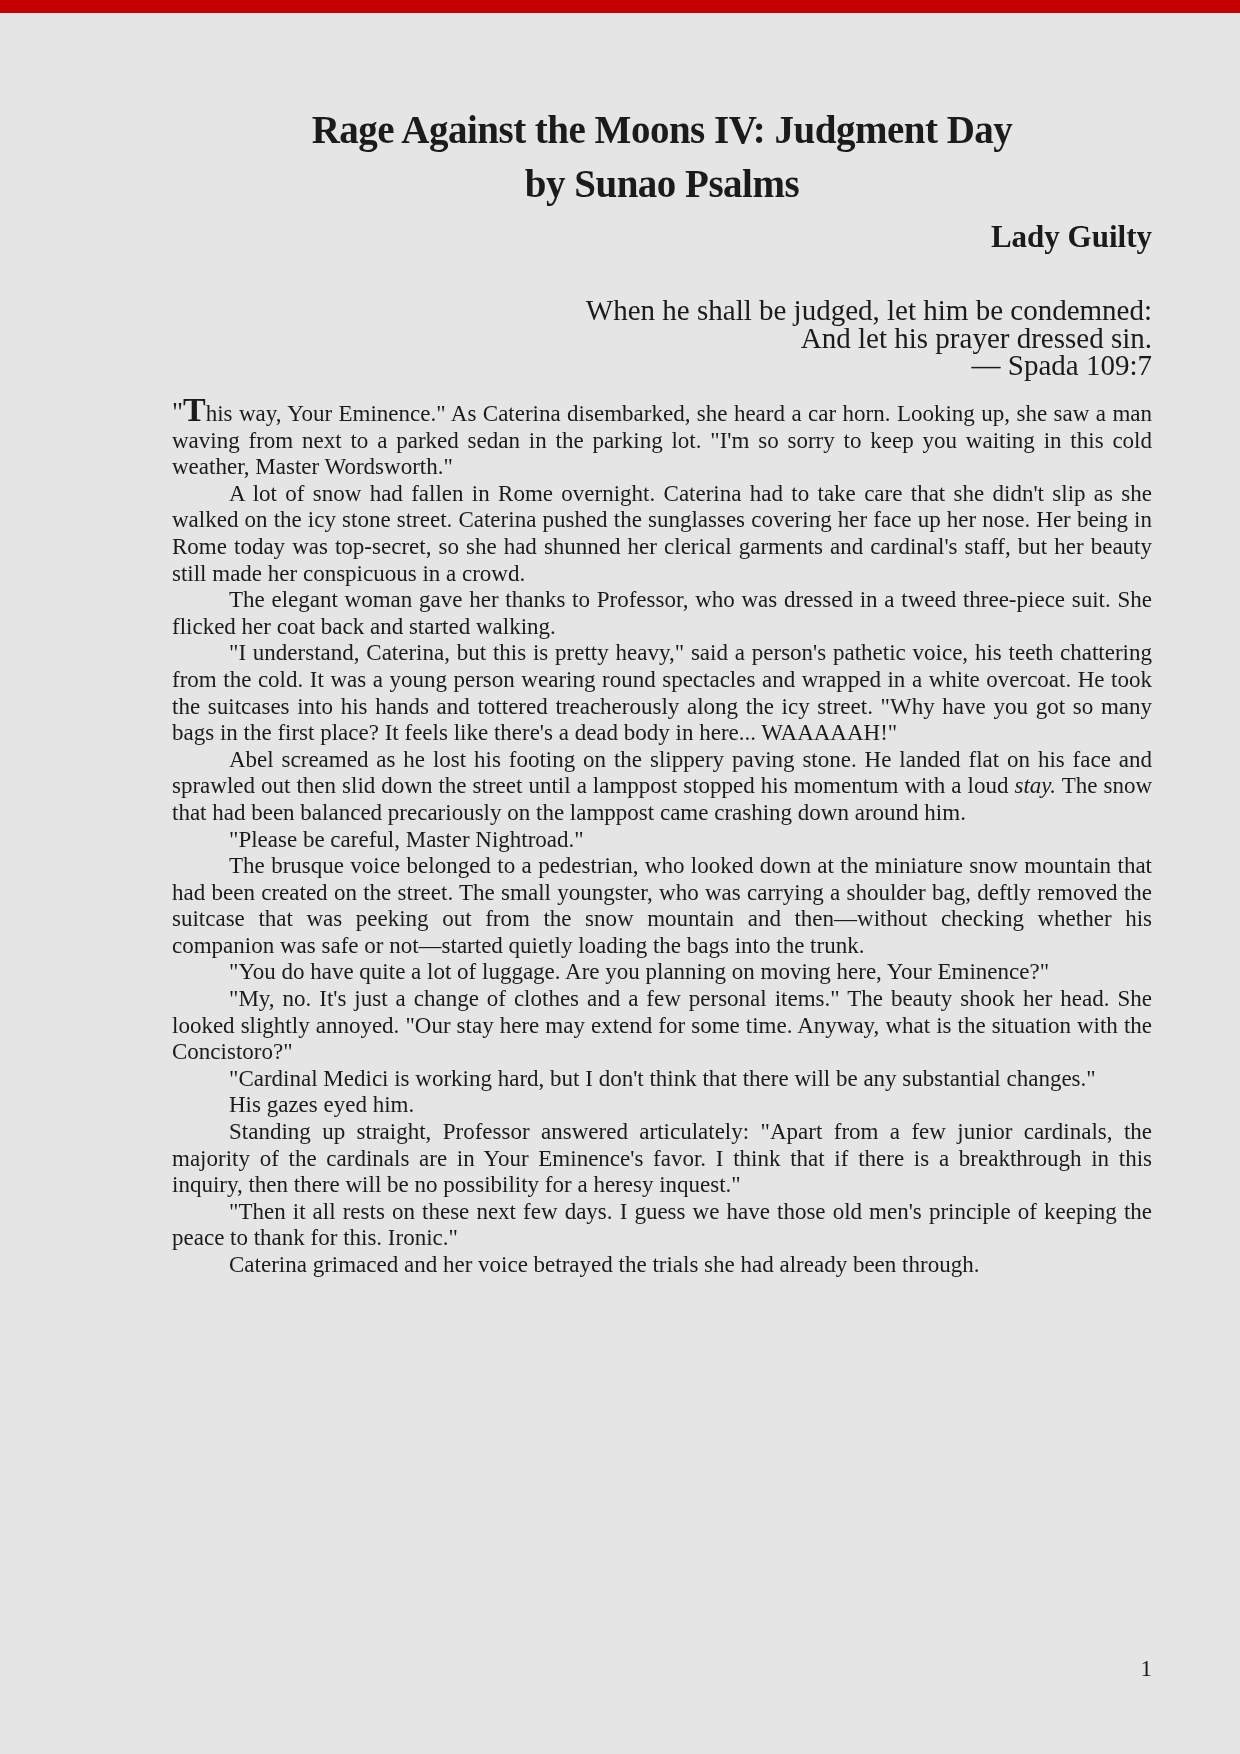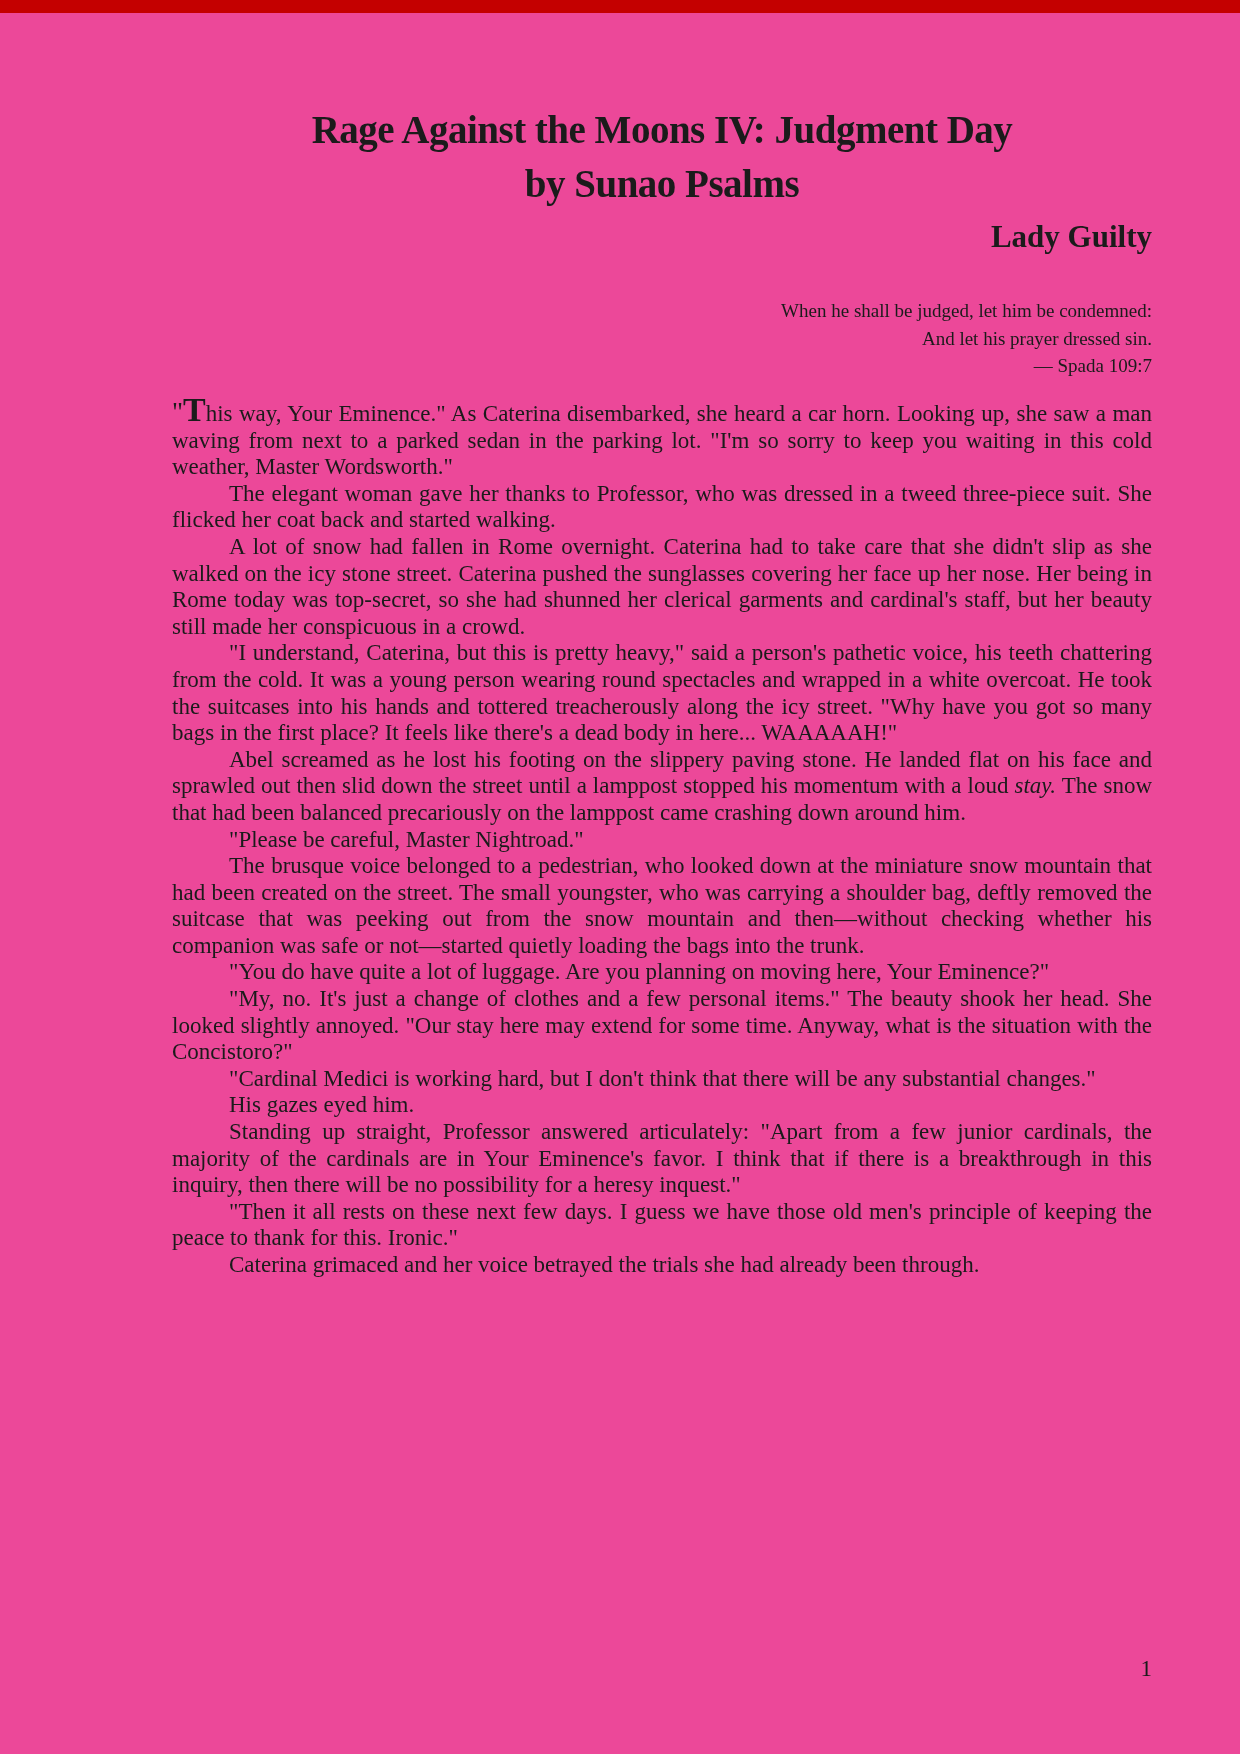--- a/index.html
+++ b/index.html
@@ -4,21 +4,21 @@
 <style>
   html, body {
     margin: 0;
     padding: 0;
     background: #ffffff;
   }
   .page {
     position: relative;
     width: 1240px;
     height: 1754px;
-    background: #ec4899;
+    background: #e5e5e5;
     overflow: hidden;
     font-family: "Liberation Serif", "DejaVu Serif", serif;
     color: #1b1b1b;
   }
   .top-bar {
     position: absolute;
     top: 0; left: 0;
     width: 100%;
     height: 13px;
     background: #c40000;
@@ -43,21 +43,21 @@
     font-weight: bold;
     font-size: 31px;
     line-height: 36px;
   }
   .epigraph {
     position: absolute;
     top: 297px;
     left: 172px;
     width: 980px;
     text-align: right;
-    font-size: 19px;
+    font-size: 29px;
     line-height: 27.5px;
   }
   .body-text {
     position: absolute;
     top: 397px;
     left: 172px;
     width: 980px;
     font-size: 23px;
     line-height: 26.6px;
     text-align: justify;
@@ -104,22 +104,22 @@
   <div class="chapter">Lady Guilty</div>
 
   <div class="epigraph">
     <div>When he shall be judged, let him be condemned:</div>
     <div>And let his prayer dressed sin.</div>
     <div>— Spada 109:7</div>
   </div>
 
   <div class="body-text">
     <p class="noindent"><span class="oq">"</span><span class="dropcap">T</span><span>his way, Your Eminence." As Caterina disembarked, she heard a car horn. Looking up, she saw a man waving from next to a parked sedan in the parking lot. "I'm so sorry to keep you waiting in this cold weather, Master Wordsworth."</span></p>
+    <p>A lot of snow had fallen in Rome overnight. Caterina had to take care that she didn't slip as she walked on the icy stone street. Caterina pushed the sunglasses covering her face up her nose. Her being in Rome today was top-secret, so she had shunned her clerical garments and cardinal's staff, but her beauty still made her conspicuous in a crowd.</p>
     <p>The elegant woman gave her thanks to Professor, who was dressed in a tweed three-piece suit. She flicked her coat back and started walking.</p>
-    <p>A lot of snow had fallen in Rome overnight. Caterina had to take care that she didn't slip as she walked on the icy stone street. Caterina pushed the sunglasses covering her face up her nose. Her being in Rome today was top-secret, so she had shunned her clerical garments and cardinal's staff, but her beauty still made her conspicuous in a crowd.</p>
     <p>"I understand, Caterina, but this is pretty heavy," said a person's pathetic voice, his teeth chattering from the cold. It was a young person wearing round spectacles and wrapped in a white overcoat. He took the suitcases into his hands and tottered treacherously along the icy street. "Why have you got so many bags in the first place? It feels like there's a dead body in here... WAAAAAH!"</p>
     <p><span>Abel screamed as he lost his footing on the slippery paving stone. He landed flat on his face and sprawled out then slid down the street until a lamppost stopped his momentum with a loud </span><i>stay.</i><span> The snow that had been balanced precariously on the lamppost came crashing down around him.</span></p>
     <p>"Please be careful, Master Nightroad."</p>
     <p>The brusque voice belonged to a pedestrian, who looked down at the miniature snow mountain that had been created on the street. The small youngster, who was carrying a shoulder bag, deftly removed the suitcase that was peeking out from the snow mountain and then—without checking whether his companion was safe or not—started quietly loading the bags into the trunk.</p>
     <p>"You do have quite a lot of luggage. Are you planning on moving here, Your Eminence?"</p>
     <p>"My, no. It's just a change of clothes and a few personal items." The beauty shook her head. She looked slightly annoyed. "Our stay here may extend for some time. Anyway, what is the situation with the Concistoro?"</p>
     <p>"Cardinal Medici is working hard, but I don't think that there will be any substantial changes."</p>
     <p>His gazes eyed him.</p>
     <p>Standing up straight, Professor answered articulately: "Apart from a few junior cardinals, the majority of the cardinals are in Your Eminence's favor. I think that if there is a breakthrough in this inquiry, then there will be no possibility for a heresy inquest."</p>
     <p>"Then it all rests on these next few days. I guess we have those old men's principle of keeping the peace to thank for this. Ironic."</p>

